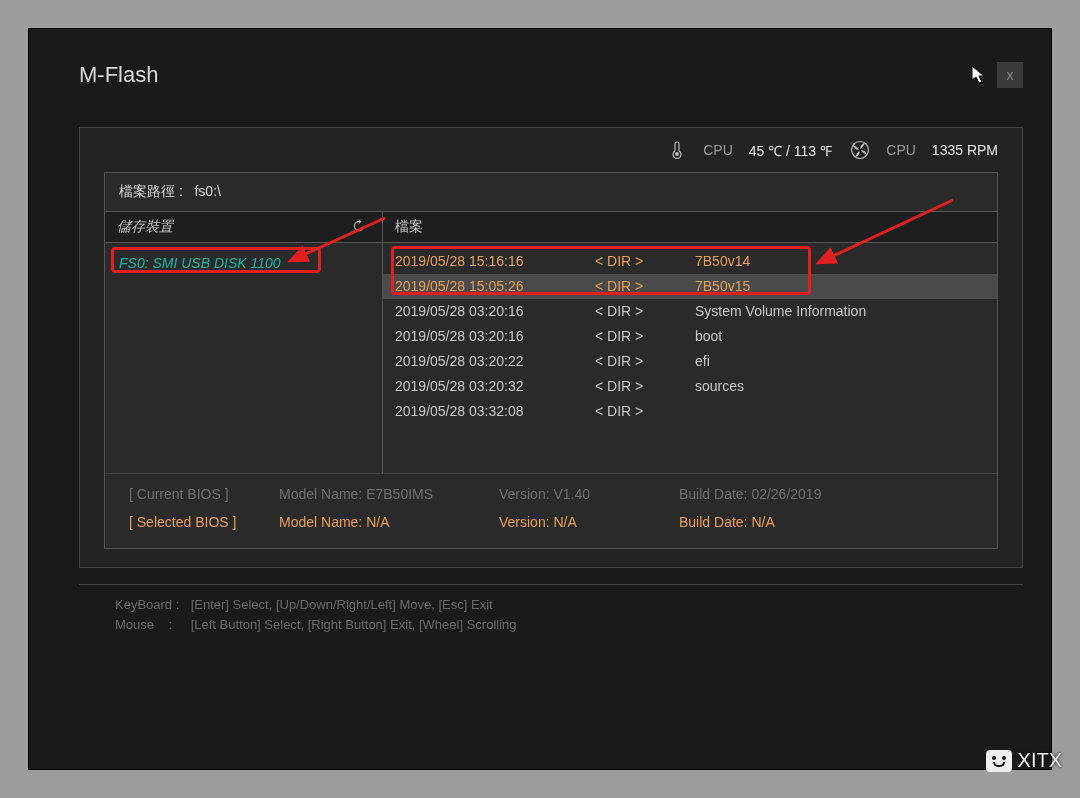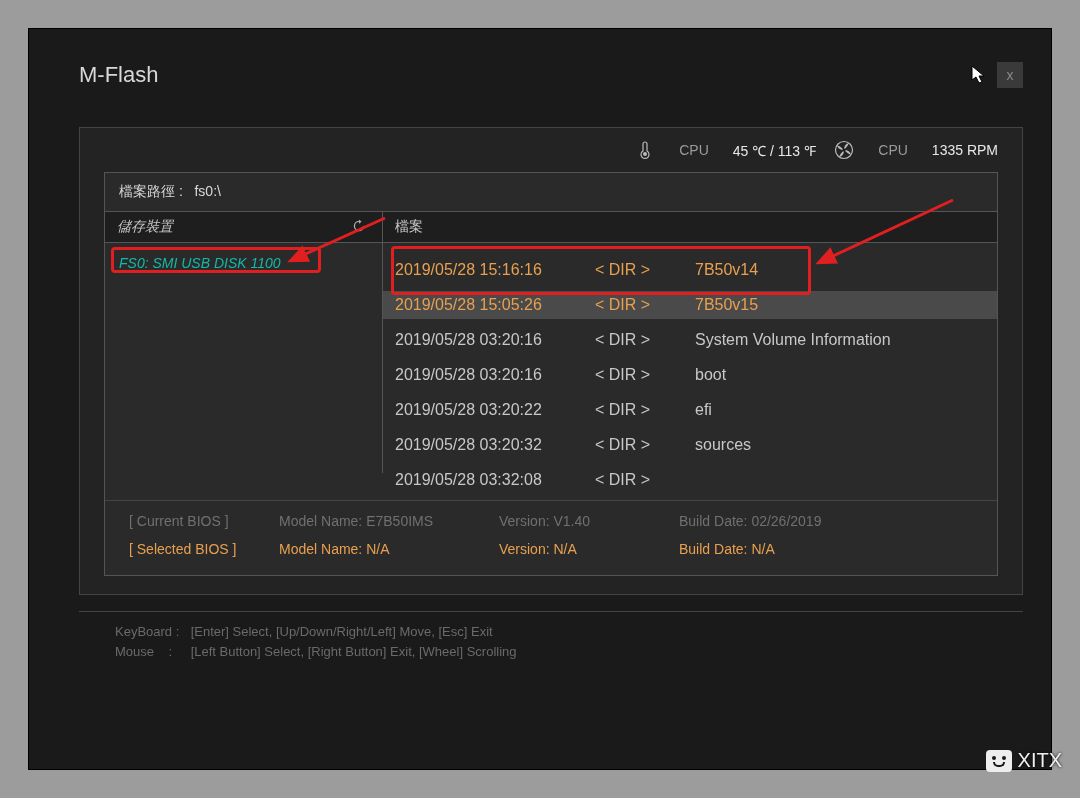--- a/index.html
+++ b/index.html
@@ -67,21 +67,21 @@
     justify-content: flex-end;
     align-items: center;
     gap: 18px;
     padding-right: 24px;
     font-size: 14px;
     color: #d8d8d8;
   }
   .stat {
     display: flex;
     align-items: center;
-    gap: 24px;
+    gap: 16px;
   }
   .stat .label { color: #9a9a9a; }
   .stat .value { color: #e8e8e8; font-weight: 500; }
   .icon-svg { width: 20px; height: 20px; }
   .inner {
     margin: 0 24px 18px 24px;
     border: 1px solid #555;
     background: #2a2a2a;
   }
   .path-row {
@@ -123,23 +123,22 @@
     padding: 6px 14px;
     color: #14b8a6;
     cursor: pointer;
     position: relative;
   }
   .file-row {
     display: flex;
     padding: 2px 12px;
     color: #c8c8c8;
     cursor: pointer;
-    font-size: 16px;
+    font-size: 14px;
     line-height: 1.5;
-    margin-top: 7px;
   }
   .file-row.highlight { color: #e8a050; }
   .file-row.selected { background: #4a4a4a; color: #e8a050; }
   .fdate { width: 200px; }
   .ftype { width: 100px; }
   .fname { flex: 1; }
   .red-box {
     position: absolute;
     border: 3px solid #e02020;
     border-radius: 4px;

